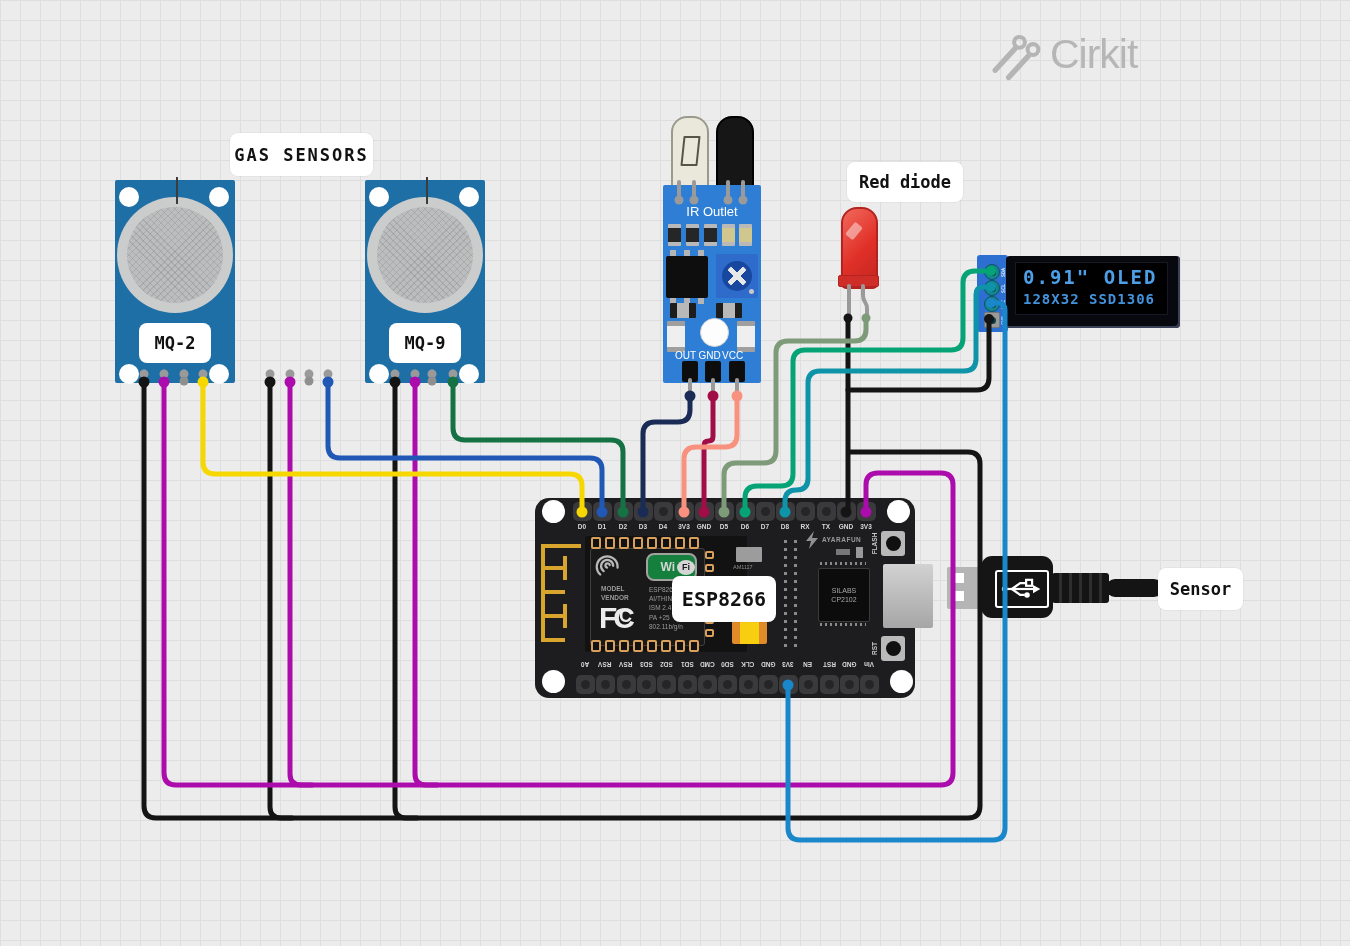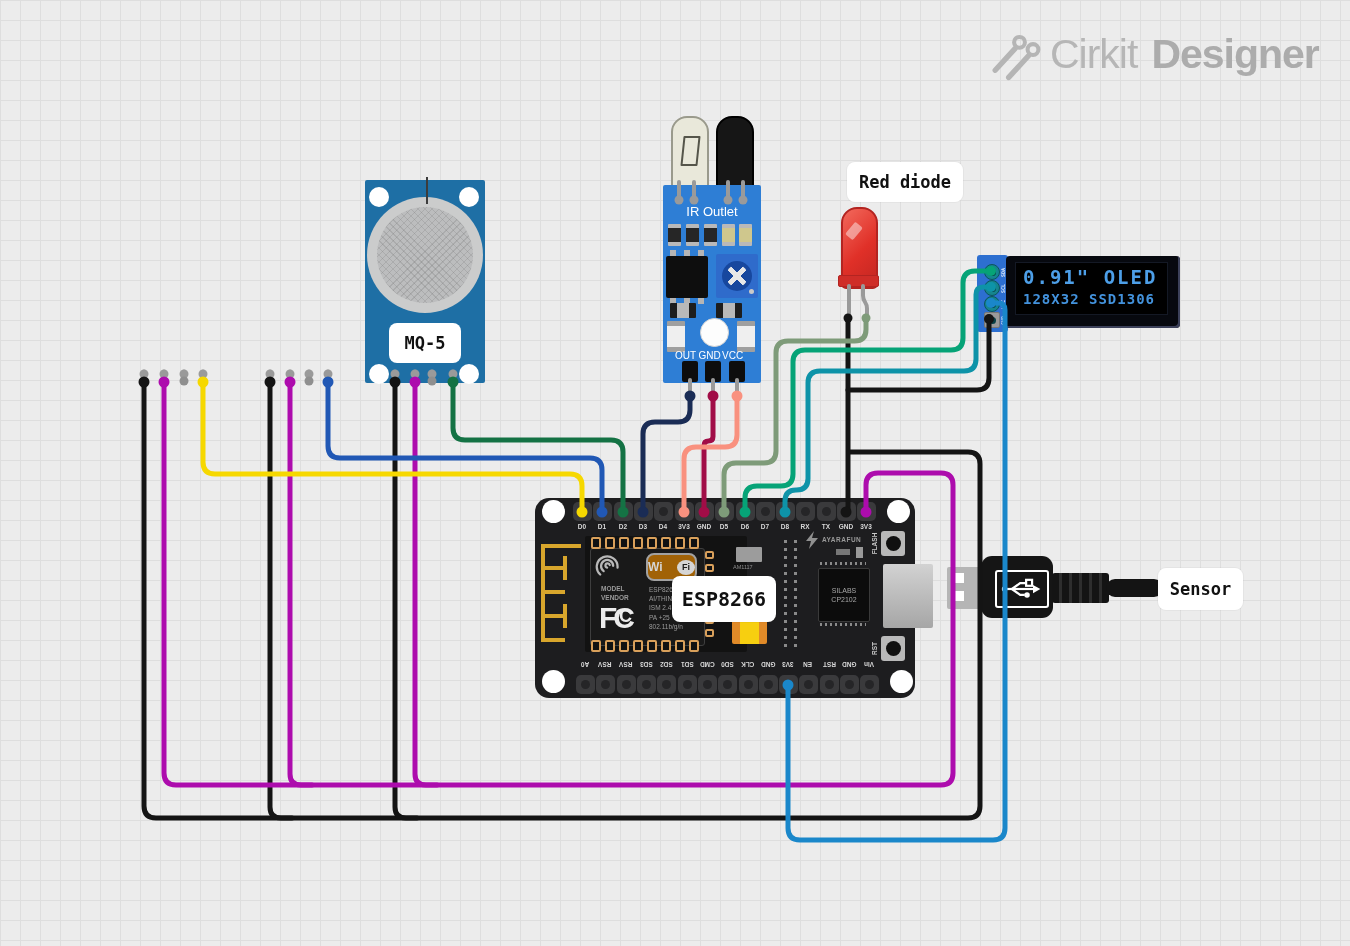--- a/index.html
+++ b/index.html
@@ -74,22 +74,22 @@
   .esp{position:absolute;left:535px;top:498px;width:380px;height:200px;background:#1d1d1f;border-radius:14px;z-index:10}
   .esp .hole{position:absolute;width:23px;height:23px;border-radius:50%;background:#fff}
   .pinpad{position:absolute;width:19px;height:19px;background:#3a3a3c;border-radius:5px}
   .pinpad .h{position:absolute;left:5px;top:5px;width:9px;height:9px;border-radius:50%;background:#252527}
   .pinlab{position:absolute;width:22px;text-align:center;font:700 6.5px "Liberation Sans",sans-serif;color:#d8d8d8}
   .pinlab.flip span{display:inline-block;transform:rotate(180deg)}
   .mod{position:absolute;left:50px;top:38px;width:162px;height:116px;background:#121212;border-radius:2px}
   .cupad{position:absolute;width:10px;height:12px;border:2px solid #d9a05b;border-radius:2px;box-sizing:border-box;background:#121212}
   .cupadr{position:absolute;width:9px;height:8px;border:2px solid #d9a05b;border-radius:2px;box-sizing:border-box}
   .shield{position:absolute;left:5px;top:12px;width:113px;height:96px;background:#191919;border:1.5px solid #3e3e3e;border-radius:3px}
-  .wifi{position:absolute;left:55px;top:4px;width:47px;height:24px;border:2.5px solid #a2a2a2;border-radius:8px;background:#a16207;
-     display:flex;align-items:center;justify-content:space-between;gap:2px}
+  .wifi{position:absolute;left:55px;top:4px;width:47px;height:24px;border:2.5px solid #a2a2a2;border-radius:8px;background:#15803d;
+     display:flex;align-items:center;justify-content:flex-end;gap:2px}
   .wifi .wi{font:800 12px "Liberation Sans",sans-serif;color:#d5d5d5}
   .wifi .fi{width:18px;height:15px;border-radius:50%;background:#d5d5d5;color:#1d1d1d;font:800 9px "Liberation Sans",sans-serif;display:flex;align-items:center;justify-content:center}
   .mv{position:absolute;left:10px;top:36px;font:700 6.5px "Liberation Sans",sans-serif;color:#9a9a9a;line-height:8.5px}
   .chiplines{position:absolute;left:58px;top:36px;font:400 6.5px "Liberation Sans",sans-serif;color:#9a9a9a;line-height:9.2px;white-space:nowrap}
   .fcc{position:absolute;left:8px;top:52px;color:#ececec;font-family:"Liberation Sans",sans-serif;font-weight:900}
   .fcc .f{font-size:30px}.fcc .c1{font-size:30px;margin-left:-4px}.fcc .c2{font-size:18px;margin-left:-16px;vertical-align:6px}
   .am1117{position:absolute;left:201px;top:49px;width:26px;height:15px;background:#9c9c9c;border-radius:1px}
   .am1117lbl{position:absolute;left:198px;top:66px;font:400 5.5px "Liberation Sans",sans-serif;color:#8f8f8f}
   .ycomp{position:absolute;left:197px;top:121px;width:35px;height:25px;border-radius:2px;background:linear-gradient(90deg,#e08a28 0 8px,#f7cf10 8px 27px,#e08a28 27px)}
   .dotcol{position:absolute;top:42px;width:3px;height:108px;background:repeating-linear-gradient(180deg,#8a8a8a 0 3px,transparent 3px 8px)}
@@ -121,32 +121,41 @@
   <div class="logo">
     <svg width="54" height="56" viewBox="0 0 60 60">
       <g stroke="#b5b5b5" fill="none" stroke-linecap="round">
         <line x1="8" y1="48" x2="30" y2="24" stroke-width="6"></line>
         <circle cx="35" cy="17" r="6" stroke-width="4.5"></circle>
         <line x1="23" y1="56" x2="45" y2="32" stroke-width="6"></line>
         <circle cx="50" cy="25" r="6" stroke-width="4.5"></circle>
       </g>
     </svg>
     <span class="lt">Cirkit</span>
-    <span class="lb">Designer</span>
-  </div>
-
+  </div>
+
+  <div class="sensor" style="left:115px">
+    <div class="ring"></div>
+    <div class="mesh"></div>
+    <div class="probe"></div>
+    <div class="hole h1"></div>
+      <div class="hole h2"></div>
+    <div class="hole h3"></div>
+      <div class="hole h4"></div>
+    <div class="slabel">MQ-2</div>
+  </div>
   <div class="sensor" style="left:365px">
     <div class="ring"></div>
     <div class="mesh"></div>
     <div class="probe"></div>
     <div class="hole h1"></div>
       <div class="hole h2"></div>
     <div class="hole h3"></div>
       <div class="hole h4"></div>
-    <div class="slabel">MQ-5</div>
+    <div class="slabel">MQ-9</div>
   </div>
 
   <div class="led" id="led-clear">
       <div class="chip"></div>
     </div>
   <div class="led" id="led-dark"></div>
   <div class="ir">
     <div class="title">IR Outlet</div>
     <div class="smd" style="left:5px"></div>
     <div class="smd" style="left:23px"></div>
@@ -515,16 +524,17 @@
       <circle cx="785" cy="512" r="5.5" fill="#0e93a8"></circle>
       <circle cx="846" cy="512" r="5.5" fill="#141414"></circle>
       <circle cx="866" cy="512" r="5.5" fill="#ad0cad"></circle>
       <circle cx="788" cy="685" r="5.5" fill="#1a87ca"></circle>
       <circle cx="991" cy="271" r="5" fill="#06a377"></circle>
       <circle cx="991" cy="287" r="5" fill="#0e93a8"></circle>
       <circle cx="991" cy="303" r="5" fill="#1a87ca"></circle>
       <circle cx="989" cy="319" r="5" fill="#141414"></circle>
     </svg>
 
+  <div class="plabel" id="lbl-gas">GAS SENSORS</div>
   <div class="plabel" id="lbl-diode">Red diode</div>
   <div class="plabel" id="lbl-esp">ESP8266</div>
   <div class="plabel" id="lbl-outlet">Sensor</div>
 </div>
 
 </body></html>

